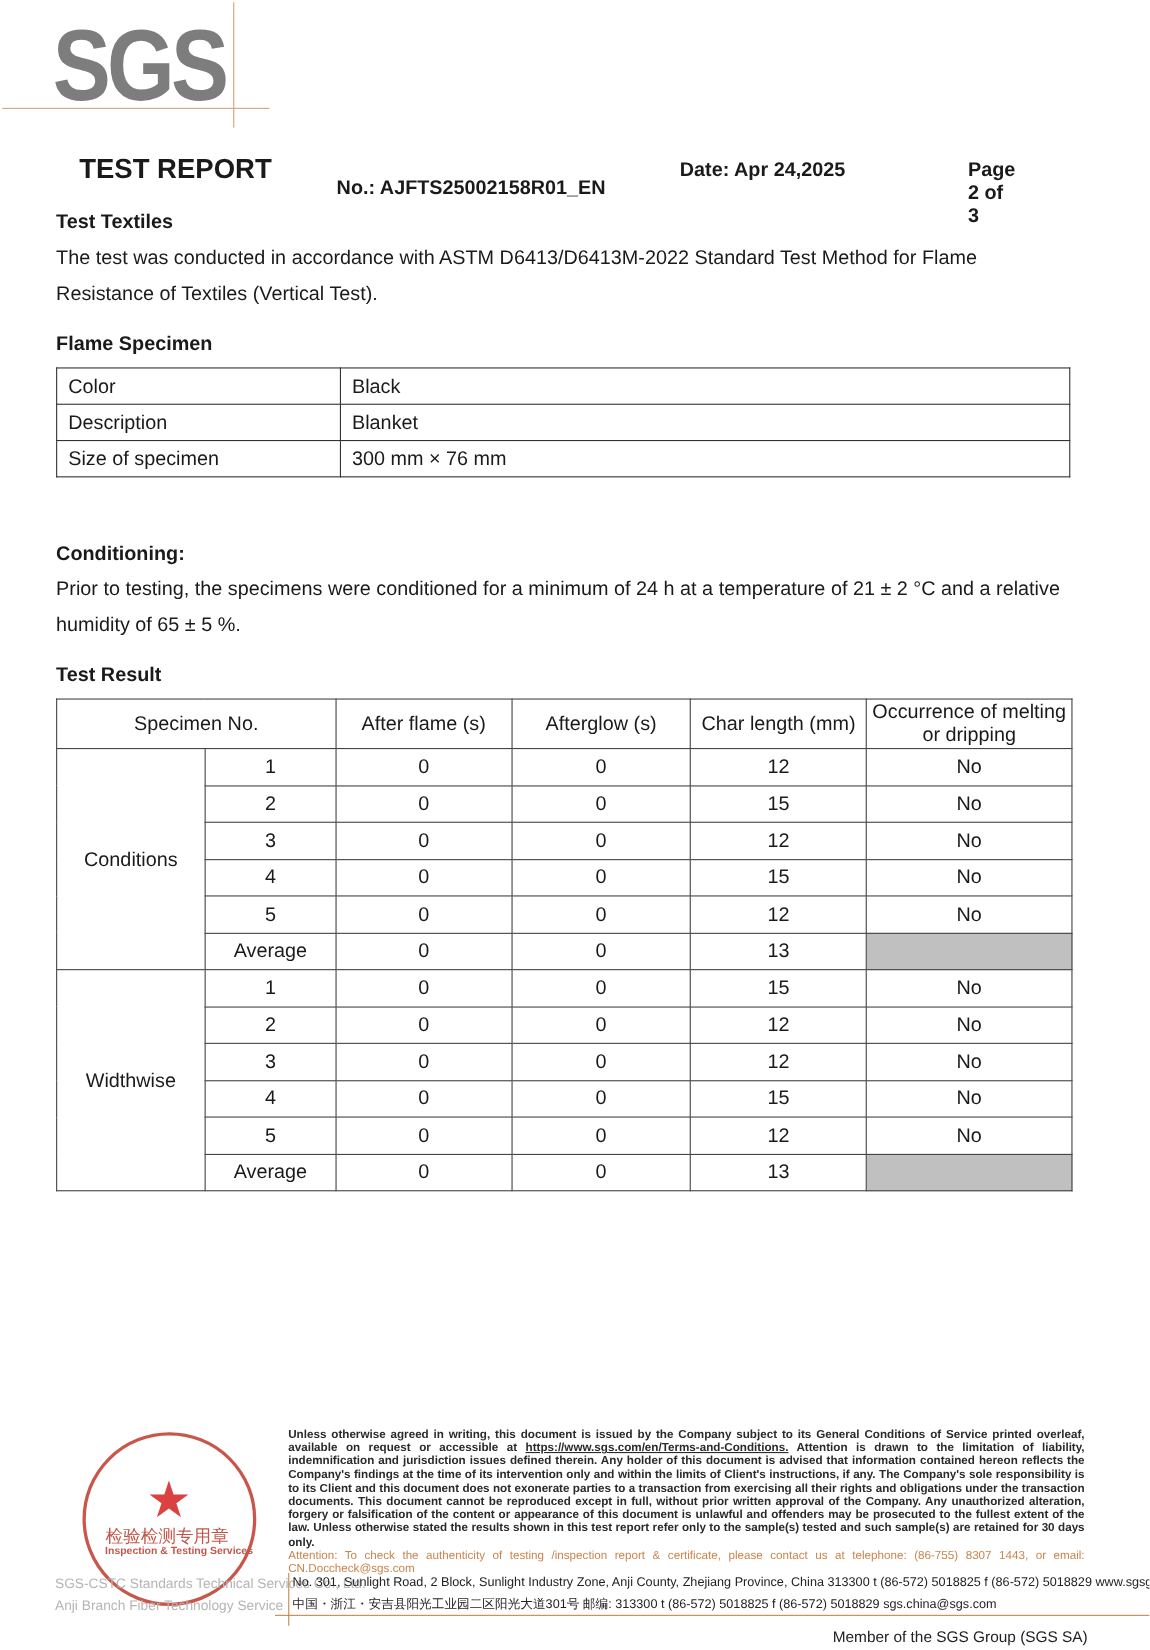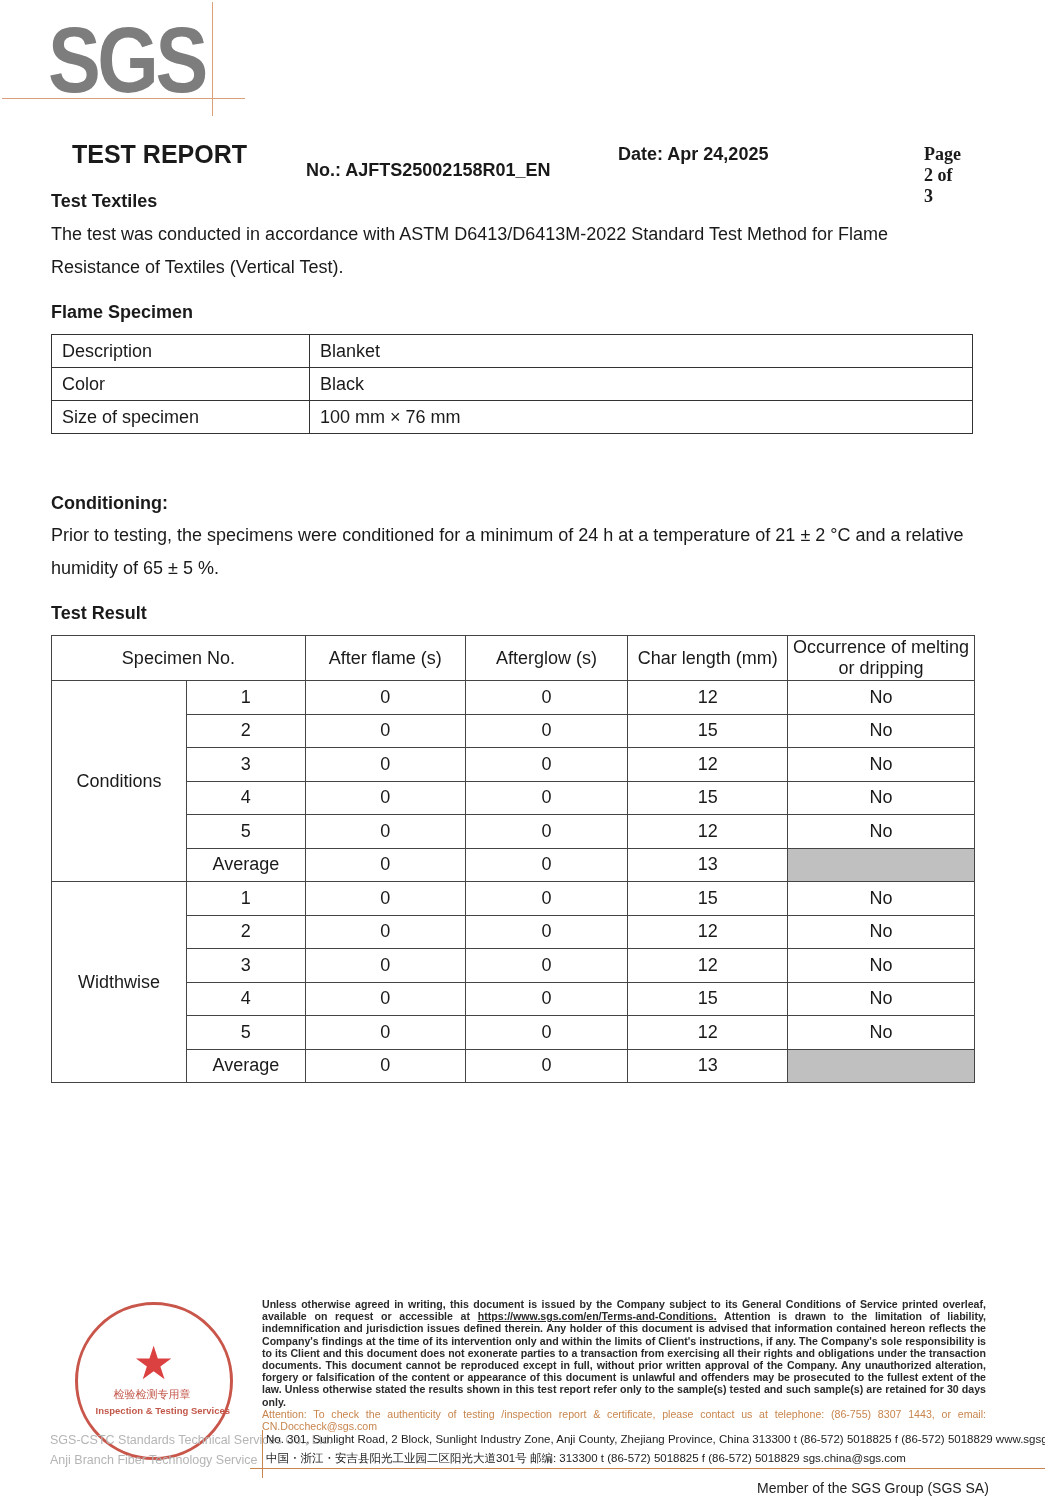--- a/index.html
+++ b/index.html
@@ -6,21 +6,21 @@
   body { width:1045px; height:1500px; position:relative; overflow:hidden; font-family:"Liberation Sans", sans-serif; color:#1a1a1a; }
 
   .logo { position:absolute; left:48px; top:14px; font-family:"Liberation Sans", sans-serif; font-weight:bold; font-size:92px; color:#7d7d7d; letter-spacing:-4px; line-height:1; transform:scaleX(0.86); transform-origin:left top; }
   .logo-hline { position:absolute; left:2px; top:98px; width:243px; height:1px; background:#d9a07a; }
   .logo-vline { position:absolute; left:212px; top:2px; width:1px; height:114px; background:#d9a07a; }
 
   .header { position:absolute; top:140px; left:0; width:869px; height:30px; }
   .h-title { position:absolute; left:72px; top:0; font-weight:bold; font-size:25px; }
   .h-no { position:absolute; left:306px; top:20px; font-weight:bold; font-size:18px; }
   .h-date { position:absolute; left:618px; top:4px; font-weight:bold; font-size:18px; }
-  .h-page { position:absolute; left:924px; top:4px; font-weight:bold; font-size:18px;font-family:Liberation Serif, serif; }
+  .h-page { position:absolute; left:880px; top:4px; font-weight:bold; font-size:18px; }
 
   .sec-title { position:absolute; left:51px; font-weight:bold; font-size:18px; }
   .para { position:absolute; left:51px; width:920px; font-size:18px; line-height:33px; }
 
   table { border-collapse:collapse; position:absolute; font-size:18px; }
   .spec { left:51px; top:334px; width:922px; }
   .spec td { border:1px solid #333; height:32px; padding:0 10px; }
   .spec td:first-child { width:237px; }
   sup { font-size:11px; }
 
@@ -33,21 +33,21 @@
   .footer-text .url { text-decoration:underline; }
   .attention { color:#c8854d; font-weight:normal; }
   .addr-block { position:absolute; left:262px; top:1430px; width:760px; font-size:11.5px; color:#222; }
   .addr-line { position:absolute; left:4px; white-space:nowrap; }
   .addr-vline { position:absolute; left:262px; top:1430px; width:1px; height:48px; background:#c8854d; }
   .addr-hline { position:absolute; left:250px; top:1468px; width:795px; height:1px; background:#c8854d; }
   .member { position:absolute; left:757px; top:1480px; font-size:14px; color:#222; }
 
   .stamp { position:absolute; left:75px; top:1302px; width:158px; height:158px; border:3px solid #c0392b; border-radius:50%; box-sizing:border-box; opacity:0.85; }
   .stamp-star { position:absolute; left:55px; top:35px; font-size:46px; color:#d52020; line-height:1; }
-  .stamp-cn { position:absolute; left:0; width:148px; top:82px; text-align:center; font-size:11px; color:#b83a2a; }
+  .stamp-cn { position:absolute; left:0; width:148px; top:82px; text-align:center; font-size:16px; color:#b83a2a; }
   .stamp-en { position:absolute; left:0; width:152px; top:100px; text-align:right; font-size:9.5px; font-weight:bold; color:#b83a2a; }
   .company { position:absolute; left:50px; top:1430px; font-size:12.5px; color:#b5b5b5; line-height:20px; }
 </style>
 </head>
 <body>
 
 <div class="logo">SGS</div>
 <div class="logo-hline"></div>
 <div class="logo-vline"></div>
 
@@ -58,30 +58,30 @@
   <span class="h-page">Page 2 of 3</span>
 </div>
 
 <div class="sec-title" style="top:191px;">Test Textiles</div>
 <div class="para" style="top:218px;">The test was conducted in accordance with ASTM D6413/D6413M-2022 Standard Test Method for Flame Resistance of Textiles (Vertical Test).</div>
 
 <div class="sec-title" style="top:302px;">Flame Specimen</div>
 <table class="spec">
   <tbody>
       <tr>
+    <td>Color</td>
+    <td>Black</td>
+  </tr>
+  <tr>
     <td>Description</td>
     <td>Blanket</td>
   </tr>
   <tr>
-    <td>Color</td>
-    <td>Black</td>
-  </tr>
-  <tr>
     <td>Size of specimen</td>
-    <td>100 mm × 76 mm</td>
+    <td>300 mm × 76 mm</td>
   </tr>
 </tbody>
   </table>
 
 <div class="sec-title" style="top:493px;">Conditioning:</div>
 <div class="para" style="top:519px;">Prior to testing, the specimens were conditioned for a minimum of 24 h at a temperature of 21 ± 2 °C and a relative humidity of 65 ± 5 %.</div>
 
 <div class="sec-title" style="top:603px;">Test Result</div>
 <table class="res">
   <colgroup>

